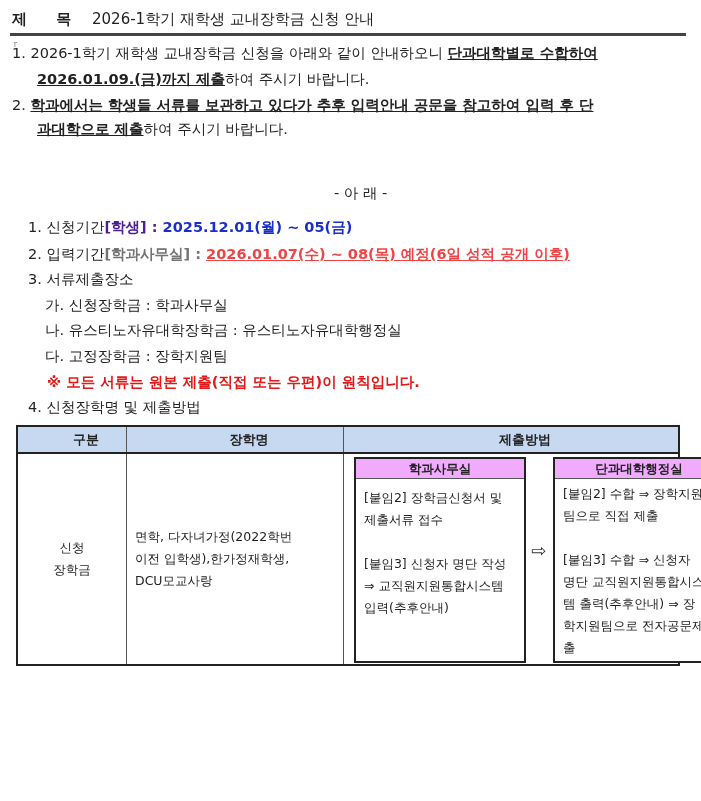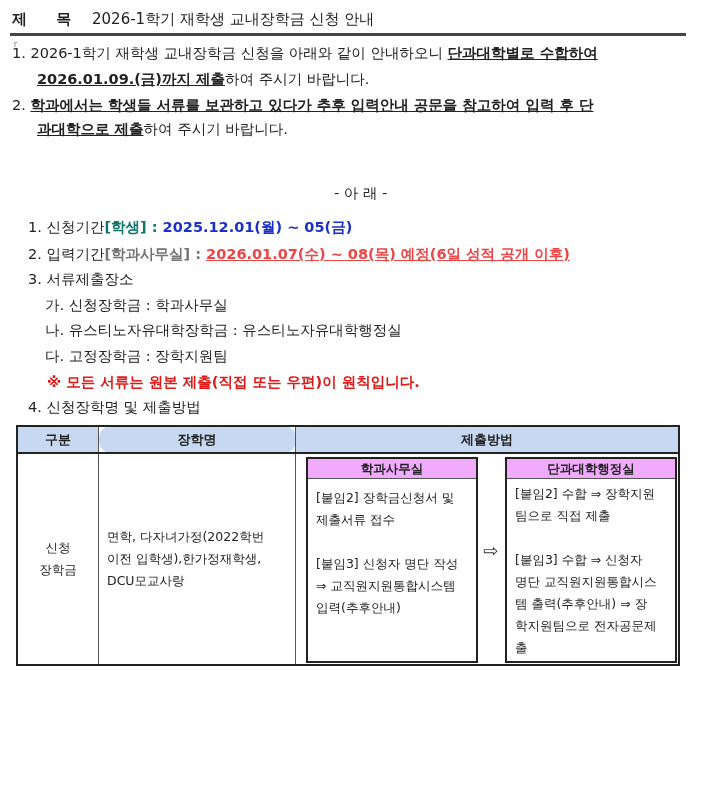--- a/index.html
+++ b/index.html
@@ -4,29 +4,29 @@
 <style>
   html,body{margin:0;padding:0;background:#fff;}
   body{width:701px;height:801px;position:relative;overflow:hidden;font-family:"DejaVu Sans","Liberation Sans",sans-serif;color:#222;font-size:14px;}
   .abs{position:absolute;white-space:nowrap;}
   .title-row{left:12px;top:10px;font-size:15px;}
   .title-label{font-weight:bold;letter-spacing:12px;margin-right:4px;}
   .rule{position:absolute;left:10px;top:33px;width:676px;height:3px;background:#444;}
   .quote{left:8px;top:40px;font-size:10px;color:#555;}
   .line{font-size:14.5px;}
   .u{text-decoration:underline;font-weight:bold;}
-  .blue{color:#0f766e;}
+  .blue{color:#4c1d95;}
   .red{color:#737373;margin-top:48px;}
   .blueu{color:#1a2fc9;font-weight:bold;}
   .redu{color:#ef4444;text-decoration:underline;font-weight:bold;}
   .bold-red{color:#e01818;font-weight:bold;}
   table.main{position:absolute;left:16px;top:425px;width:664px;border-collapse:collapse;font-size:12.5px;}
   table.main td,table.main th{border:1px solid #555;padding:0;vertical-align:middle;}
   table.main{border:2px solid #222;}
-  table.main th{background:#c6d9f0;font-weight:bold;height:25px;font-size:13px;border-bottom:2px solid #222;}
+  table.main th{background:#c6d9f0;font-weight:bold;height:25px;font-size:13px;border-bottom:2px solid #222;padding-left:28px;}
   .c1{width:80px;text-align:center;line-height:22px;}
   .c2{width:188px;padding-left:8px !important;line-height:22px;}
   .methods{position:relative;height:210px;}
   .mbox{position:absolute;top:3px;border:2px solid #222;background:#fff;}
   .mbox .mh{background:#f0abfc;text-align:center;font-weight:bold;height:19px;line-height:19px;border-bottom:1px solid #555;font-size:12.5px;}
   .mbox .mb{padding:8px 8px;line-height:22px;text-align:justify;}
   .arrow{position:absolute;left:187px;top:86px;font-size:18px;color:#333;}
   .c3{text-align:center;line-height:22px;}
 </style>
 </head>
@@ -67,21 +67,21 @@
 <div class="abs line" style="left:45px;top:296px;">가. 신청장학금 : 학과사무실</div>
 <div class="abs line" style="left:45px;top:321px;">나. 유스티노자유대학장학금 : 유스티노자유대학행정실</div>
 <div class="abs line" style="left:45px;top:347px;">다. 고정장학금 : 장학지원팀</div>
 <div class="abs line bold-red" style="left:47px;top:373px;">※ 모든 서류는 원본 제출(직접 또는 우편)이 원칙입니다.</div>
 <div class="abs line" style="left:28px;top:398px;">4. 신청장학명 및 제출방법</div>
 
 <table class="main">
   <tbody>
       <tr>
     <th class="c1">구분</th>
-    <th style="width:188px;border-radius:12px;">장학명</th>
+    <th style="width:188px;">장학명</th>
     <th>제출방법</th>
   </tr>
   <tr style="height:210px;">
     <td class="c1">
       <div>신청</div>
       <div>장학금</div>
     </td>
     <td class="c2">
       <div>면학, 다자녀가정(2022학번</div>
       <div>이전 입학생),한가정재학생,</div>

